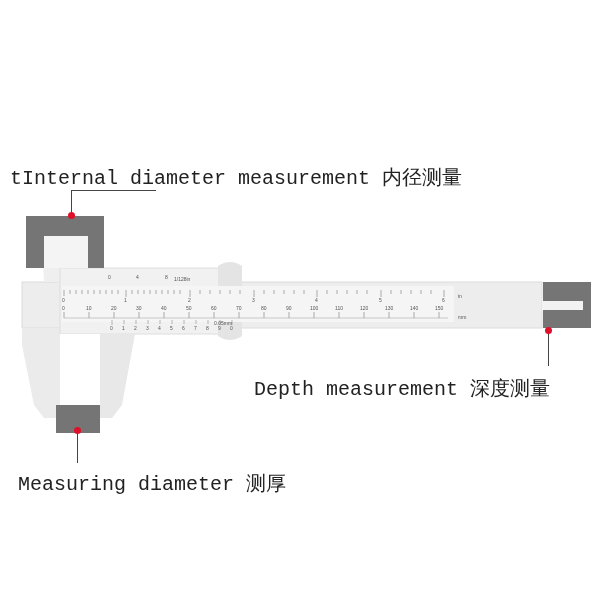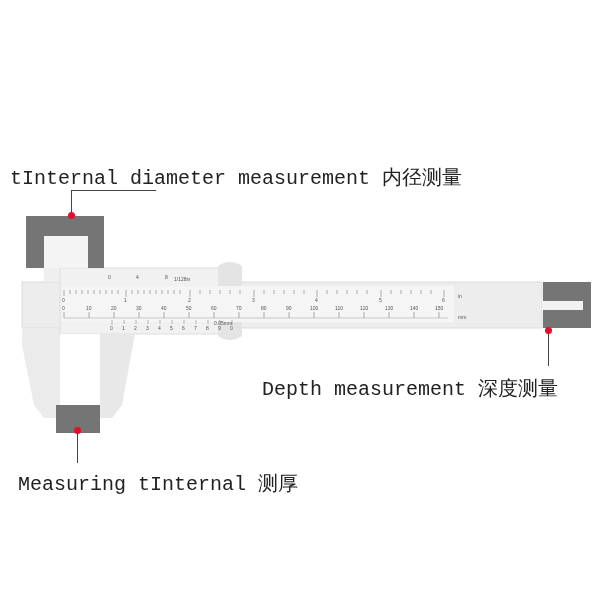--- a/index.html
+++ b/index.html
@@ -171,18 +171,18 @@
 <div class="abs" style="left:44px;top:236px;width:44px;height:32px;background:#f4f4f4;"></div>
 <div class="line" style="left:71px;top:190px;width:1px;height:27px;"></div>
 <div class="line" style="left:71px;top:190px;width:85px;height:1px;"></div>
 <div class="dot" style="left:68px;top:212px;"></div>
 <div class="label" style="left:10px;top:164px;font-family:Liberation Mono, monospace;">tInternal diameter measurement 内径测量</div>
 
 <div class="box" style="left:543px;top:282px;width:48px;height:46px;"></div>
 <div class="abs" style="left:543px;top:301px;width:40px;height:9px;background:#f2f2f2;"></div>
 <div class="line" style="left:548px;top:330px;width:1px;height:36px;"></div>
 <div class="dot" style="left:545px;top:327px;"></div>
-<div class="label" style="left:262px;top:375px;">Depth measurement 深度测量</div>
+<div class="label" style="left:254px;top:375px;">Depth measurement 深度测量</div>
 
 <div class="box" style="left:56px;top:405px;width:44px;height:28px;"></div>
 <div class="dot" style="left:74px;top:427px;"></div>
 <div class="line" style="left:77px;top:433px;width:1px;height:30px;"></div>
-<div class="label" style="left:18px;top:470px;">Measuring tInternal 测厚</div>
+<div class="label" style="left:18px;top:470px;">Measuring diameter 测厚</div>
 
 </body></html>

